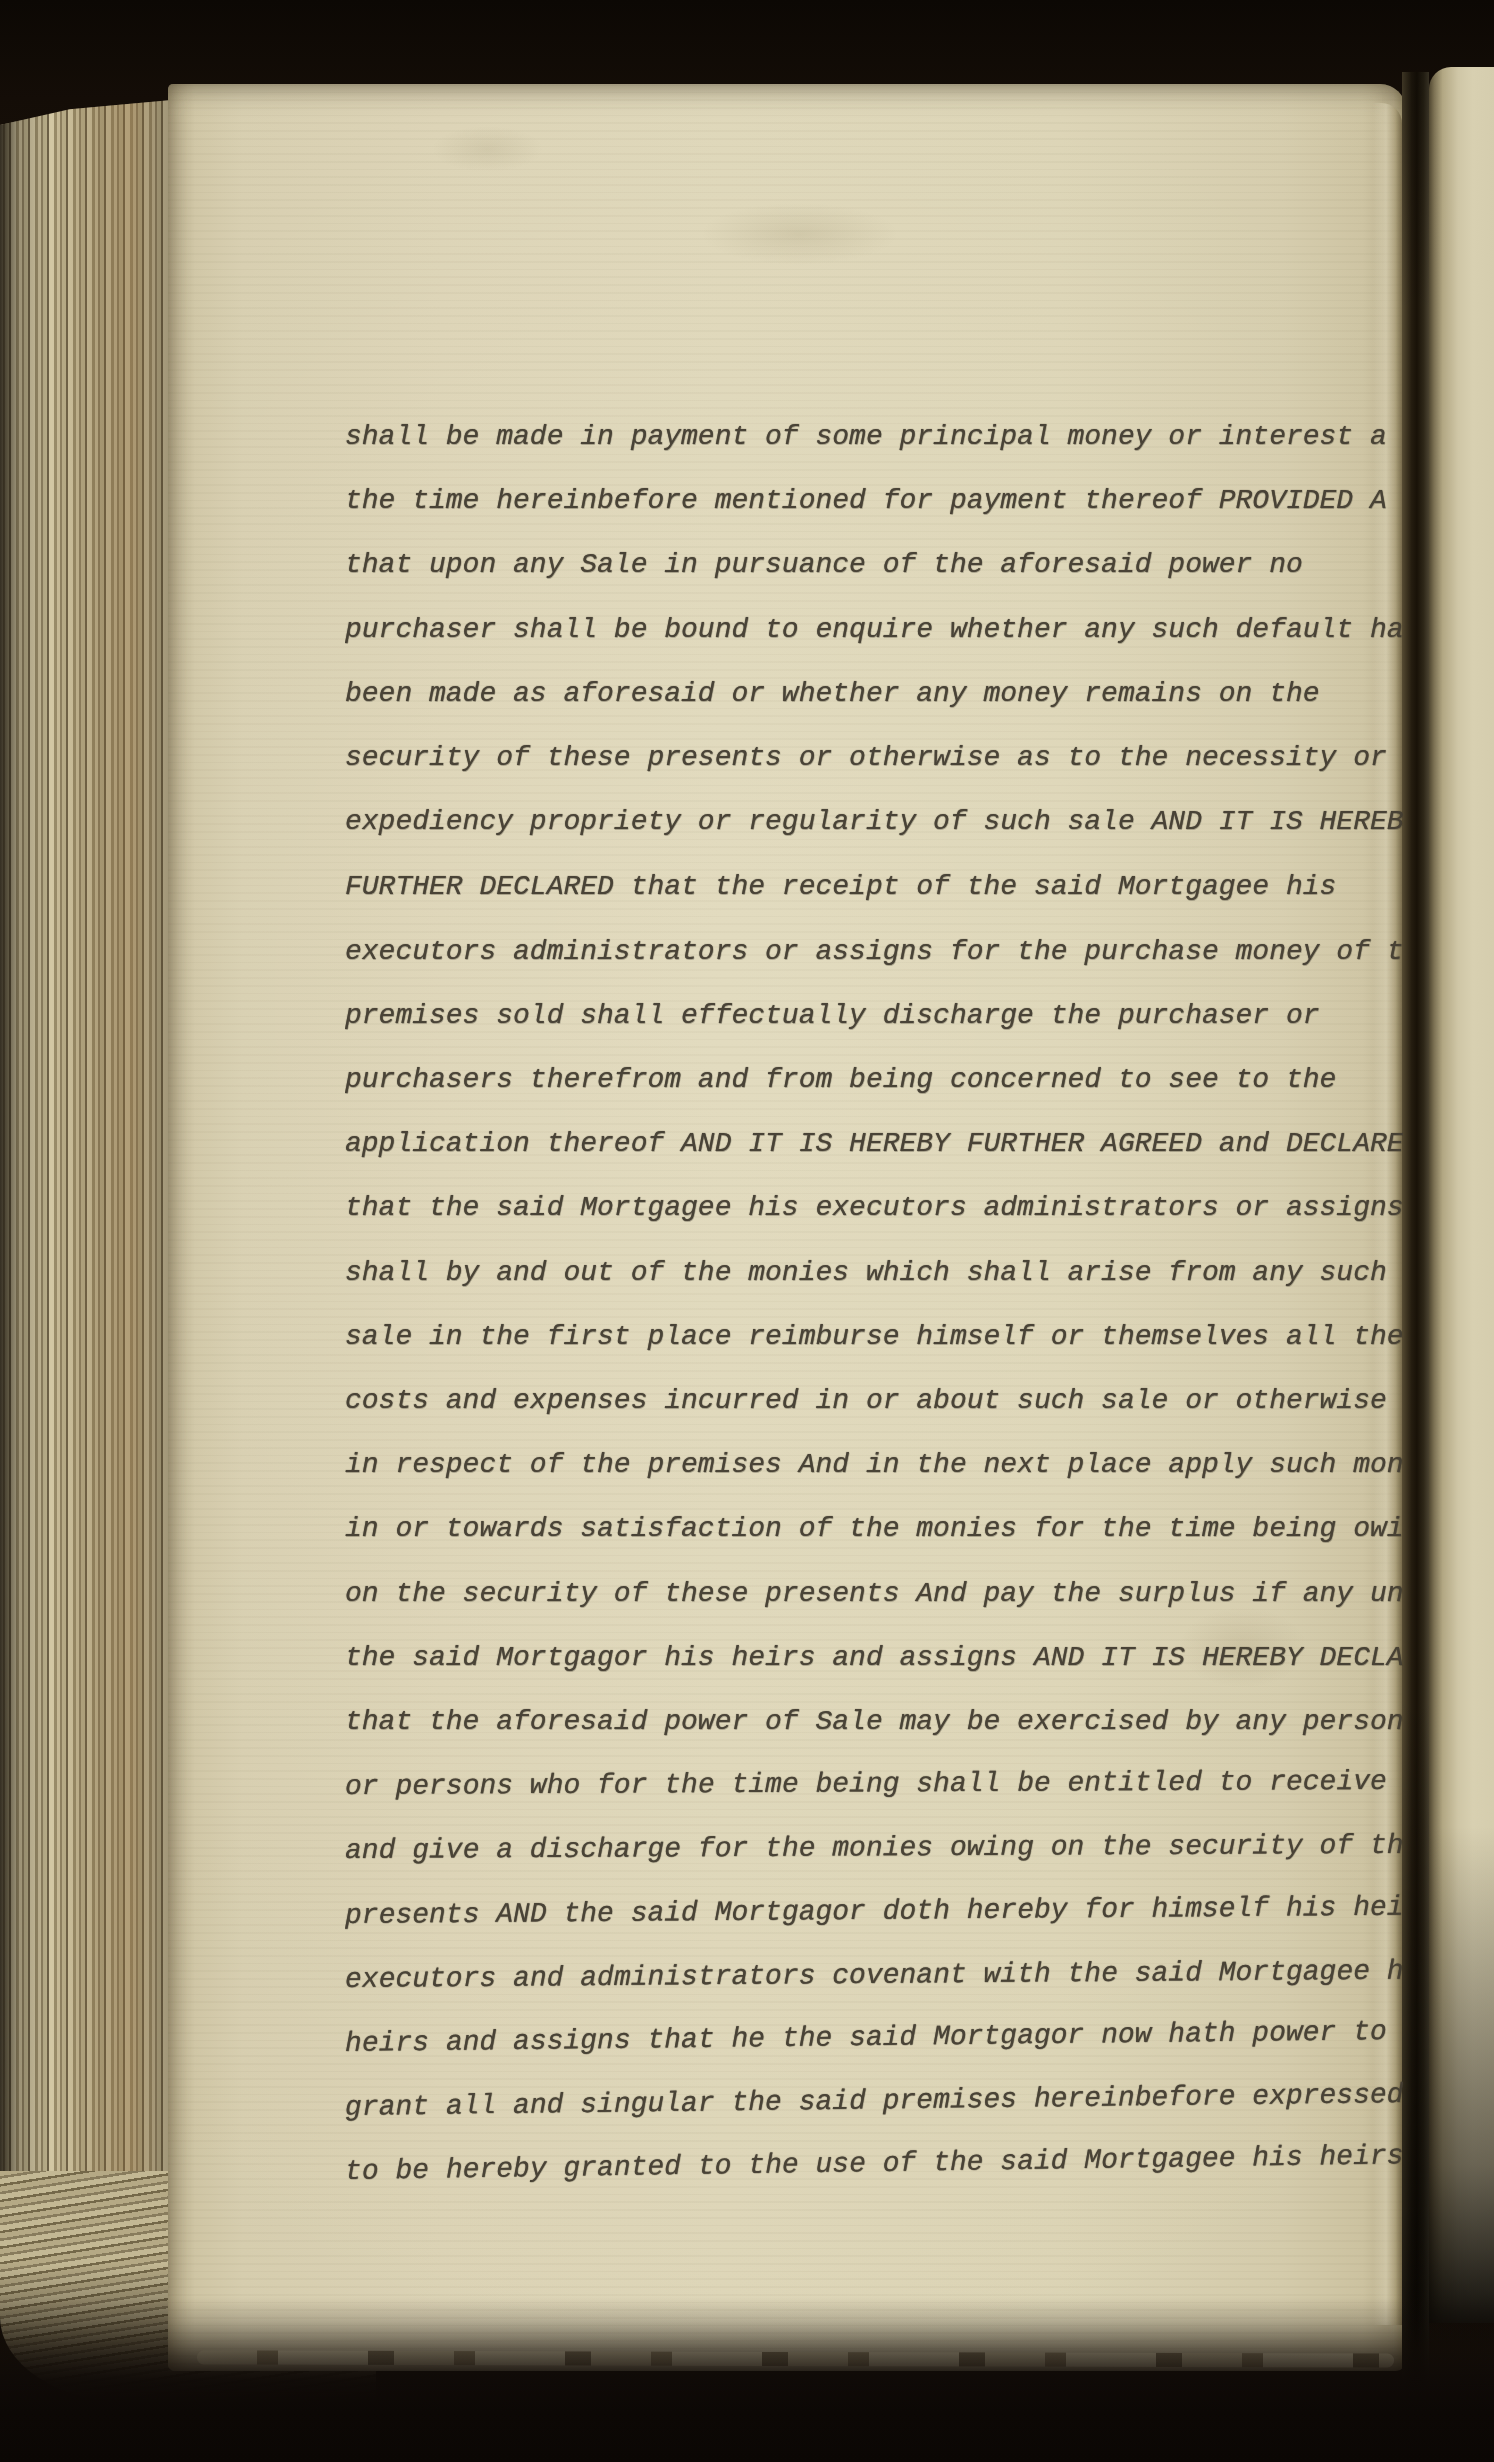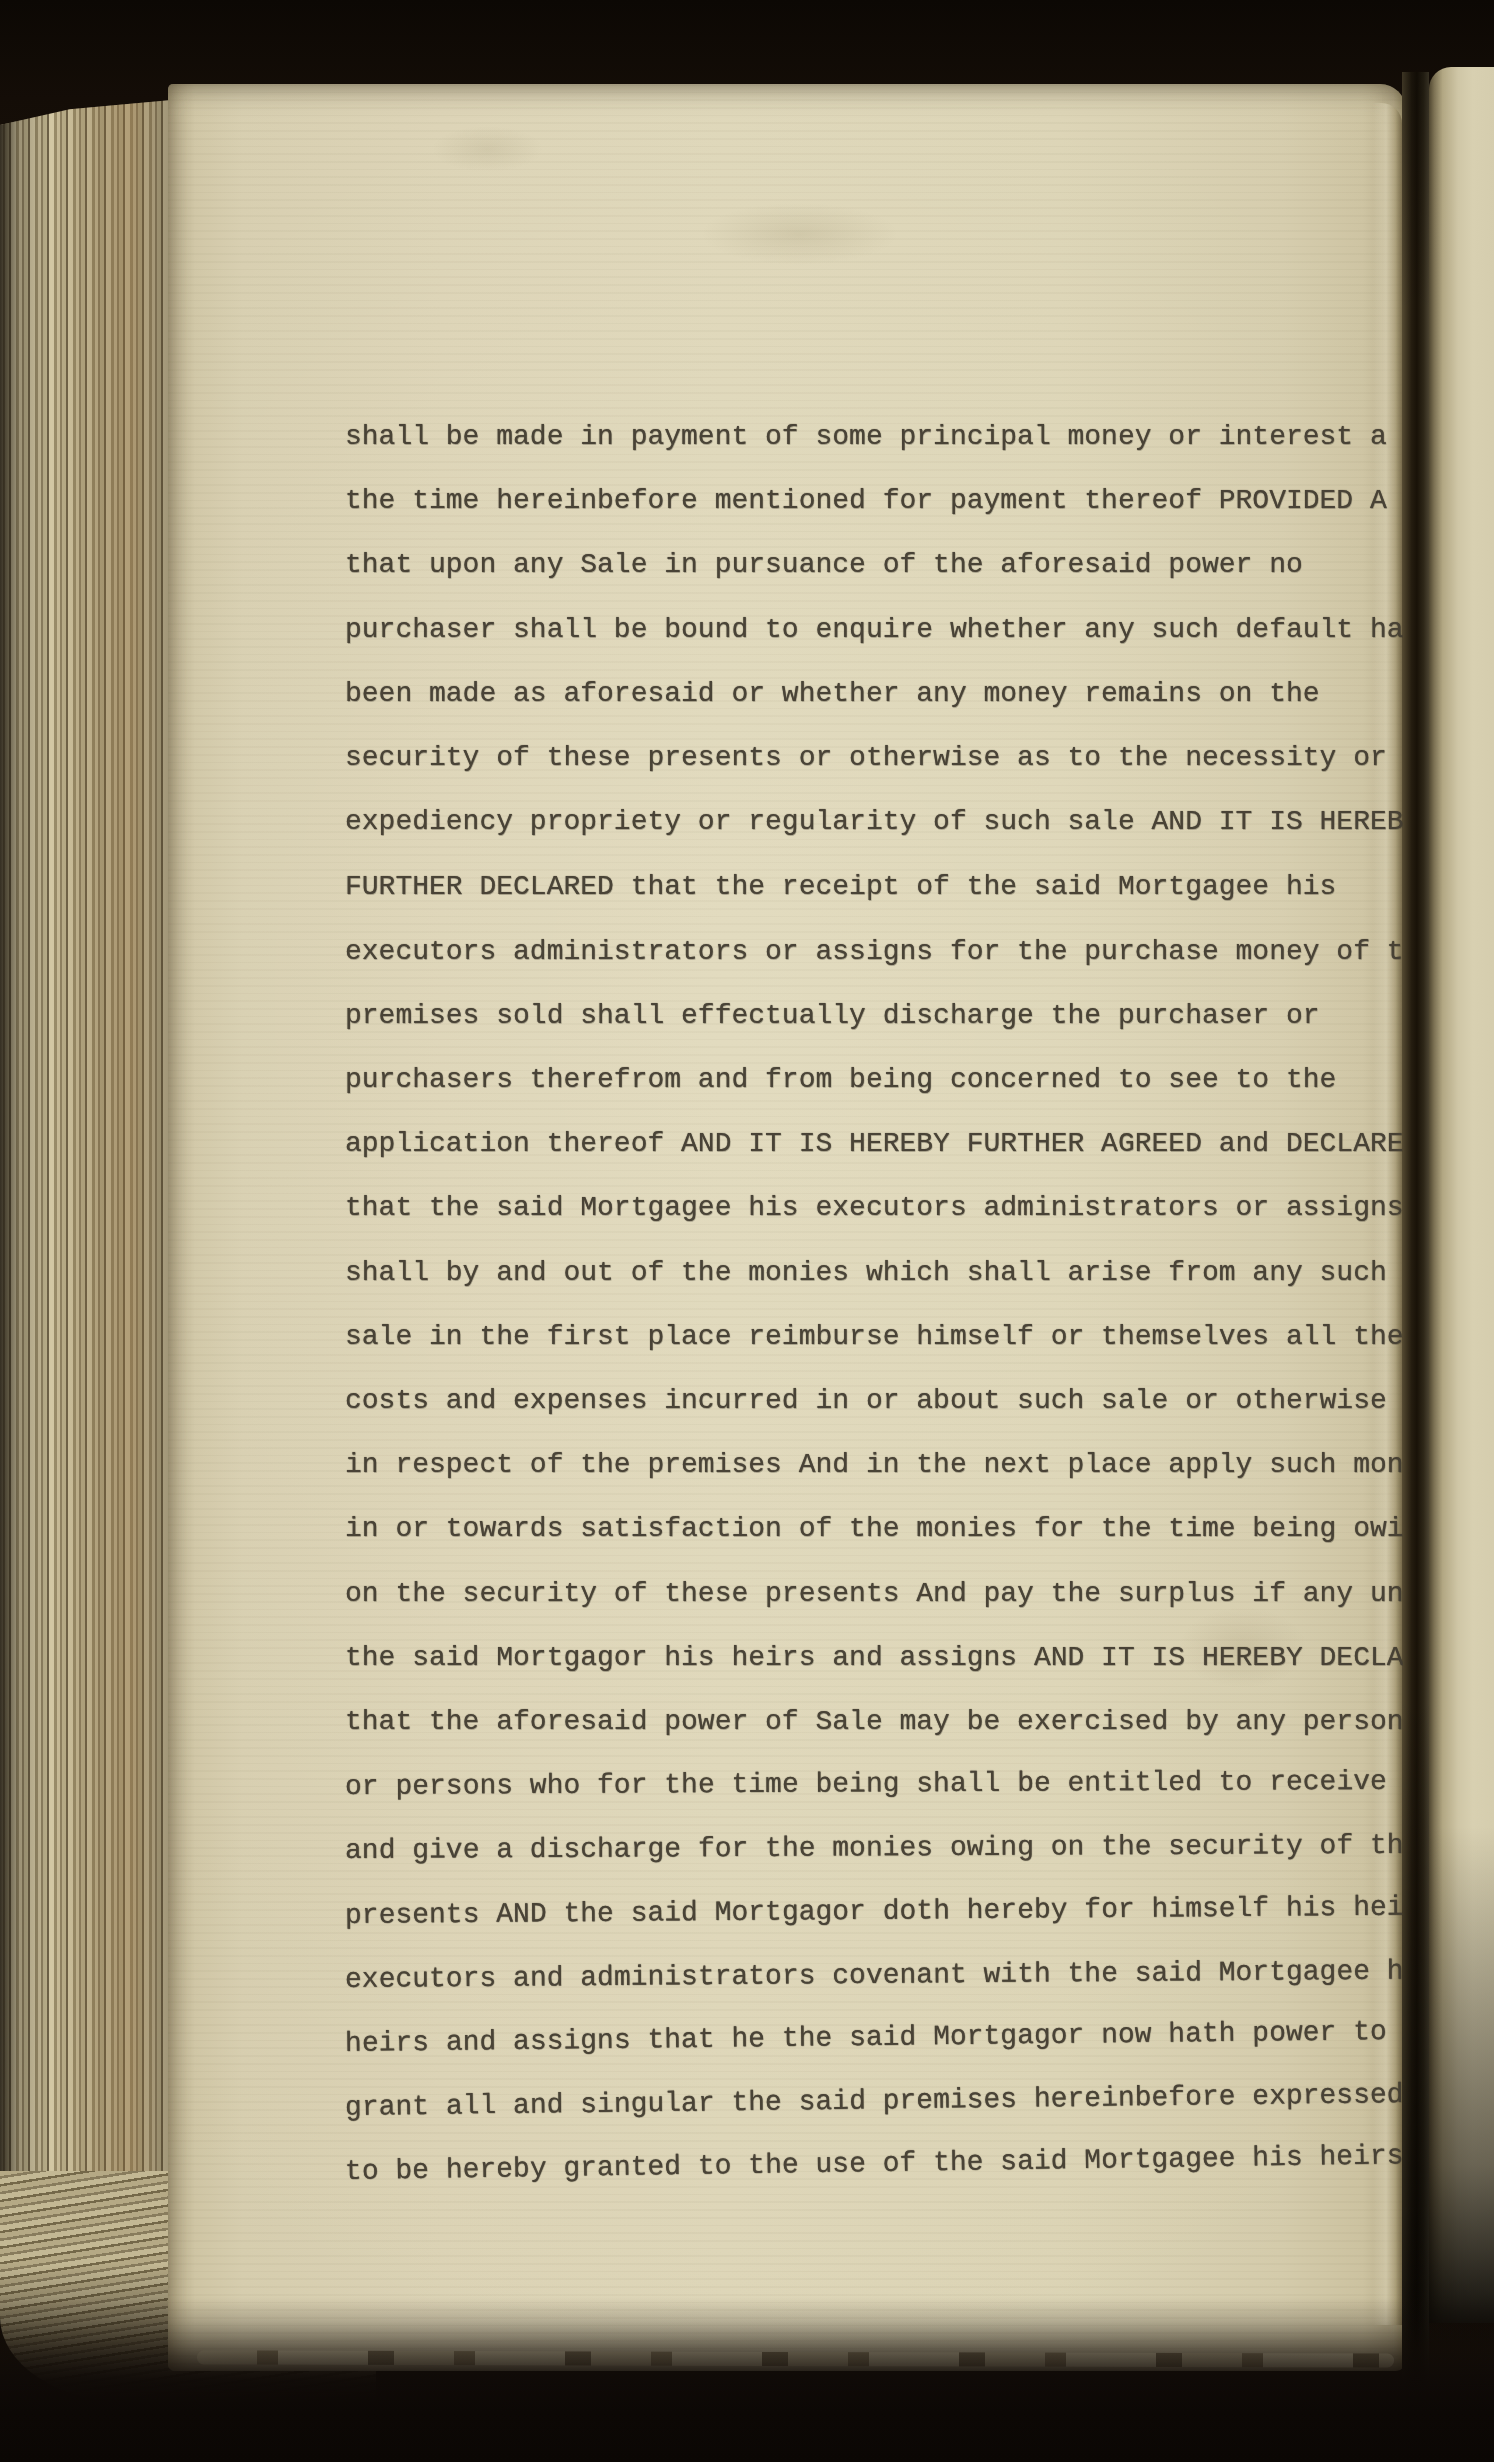--- a/index.html
+++ b/index.html
@@ -3,20 +3,21 @@
 <meta charset="utf-8">
 <style>
   html,body{margin:0;padding:0;background:#0e0a06;}
   .photo{
     position:relative;
     width:1494px;height:2462px;
     overflow:hidden;
     background:
       linear-gradient(180deg,#0c0804 0%,#140d07 4%,#181109 8%,#150e08 55%,#100b06 100%);
     font-family:"Liberation Mono","DejaVu Sans Mono",monospace;
+    font-style:italic;
   }
   
   .edge-stack-left{
     position:absolute;left:0;top:99px;width:183px;height:2188px;
     background:
       linear-gradient(90deg,rgba(16,11,5,.8) 0%,rgba(16,11,5,.25) 10%,rgba(70,56,32,0) 28%,
         rgba(112,86,48,.30) 56%,rgba(132,101,58,.42) 72%,rgba(70,56,34,.28) 86%,rgba(44,35,20,.38) 100%),
       repeating-linear-gradient(90deg,#c9bd99 0 3.4px,#8f8262 3.4px 5.1px,#bbb08b 5.1px 9.4px,
         #6e6247 9.4px 11px,#d3c8a4 11px 16px,#998c69 16px 19px);
     clip-path:polygon(0 26px,38% 10.3px,100% 0,100% 100%,0 100%);

